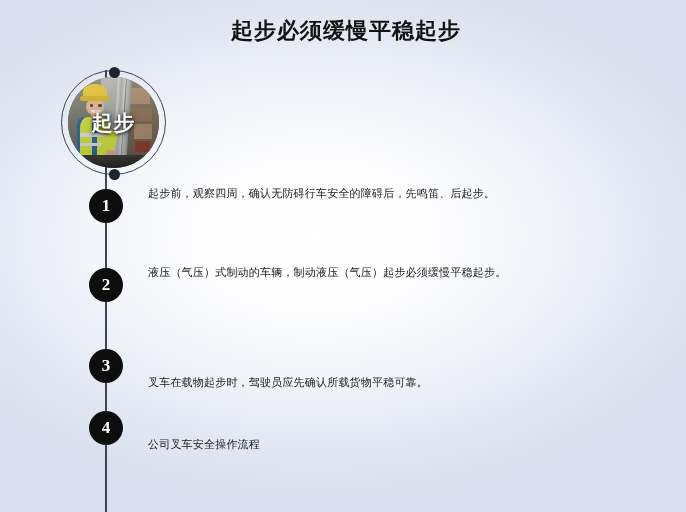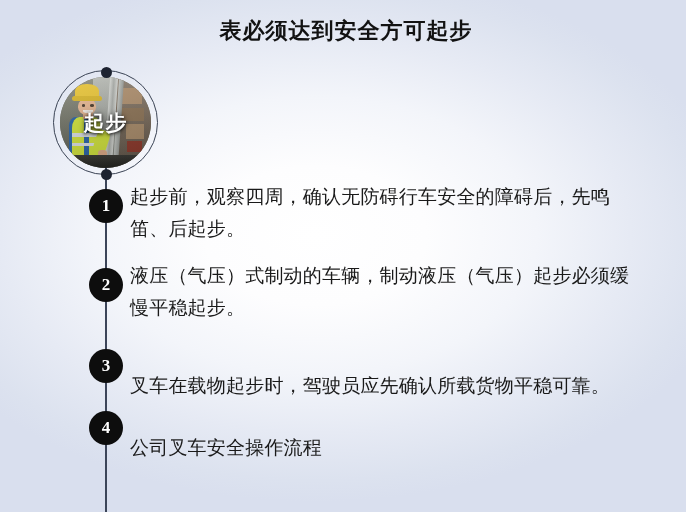--- a/index.html
+++ b/index.html
@@ -53,21 +53,21 @@
     left: 105px;
     top: 70px;
     width: 2px;
     height: 442px;
     background: #3c4559;
   }
 
   
   #photo-node {
     position: absolute;
-    left: 53px;
+    left: 61px;
     top: 70px;
     width: 107px;
     height: 107px;
   }
   #photo-ring {
     position: absolute;
     left: 0;
     top: 0;
     width: 105px;
     height: 105px;
@@ -182,45 +182,45 @@
     color: #ffffff;
     font-size: 17px;
     font-weight: bold;
     display: flex;
     align-items: center;
     justify-content: center;
     font-family: "Liberation Serif", "DejaVu Serif", serif;
   }
   .step-text {
     position: absolute;
-    left: 130px;
+    left: 148px;
     width: 500px;
-    font-size: 19px;
-    line-height: 32px;
+    font-size: 11px;
+    line-height: 24px;
     color: #1a1a1a;
     letter-spacing: .2px;
   }
 
   #step-1 { top: 186px; }
   #step-2 { top: 265px; }
   #step-3 { top: 349px; }
   #step-4 { top: 411px; }
 
   #step-1 .step-num, #step-2 .step-num { top: 3px; }
   #step-3 .step-num, #step-4 .step-num { top: 0px; }
   #step-1 .step-text, #step-2 .step-text { top: -5px; }
   #step-3 .step-text, #step-4 .step-text { top: -7px; margin-top: 28px; }
 </style>
 </head>
 <body>
 
 <div id="slide">
 
   <div id="title">
-    <span class="t-inner">表必须达到安全方可起步</span>
+    <span class="t-inner">起步必须缓慢平稳起步</span>
   </div>
 
   <div id="spine"></div>
 
   <div id="photo-node">
     <div id="photo-ring"></div>
     <div id="photo-disc">
       <div class="ph-bg-left"></div>
       <div class="ph-bg-mid"></div>
       <div class="ph-bg-right"></div>

